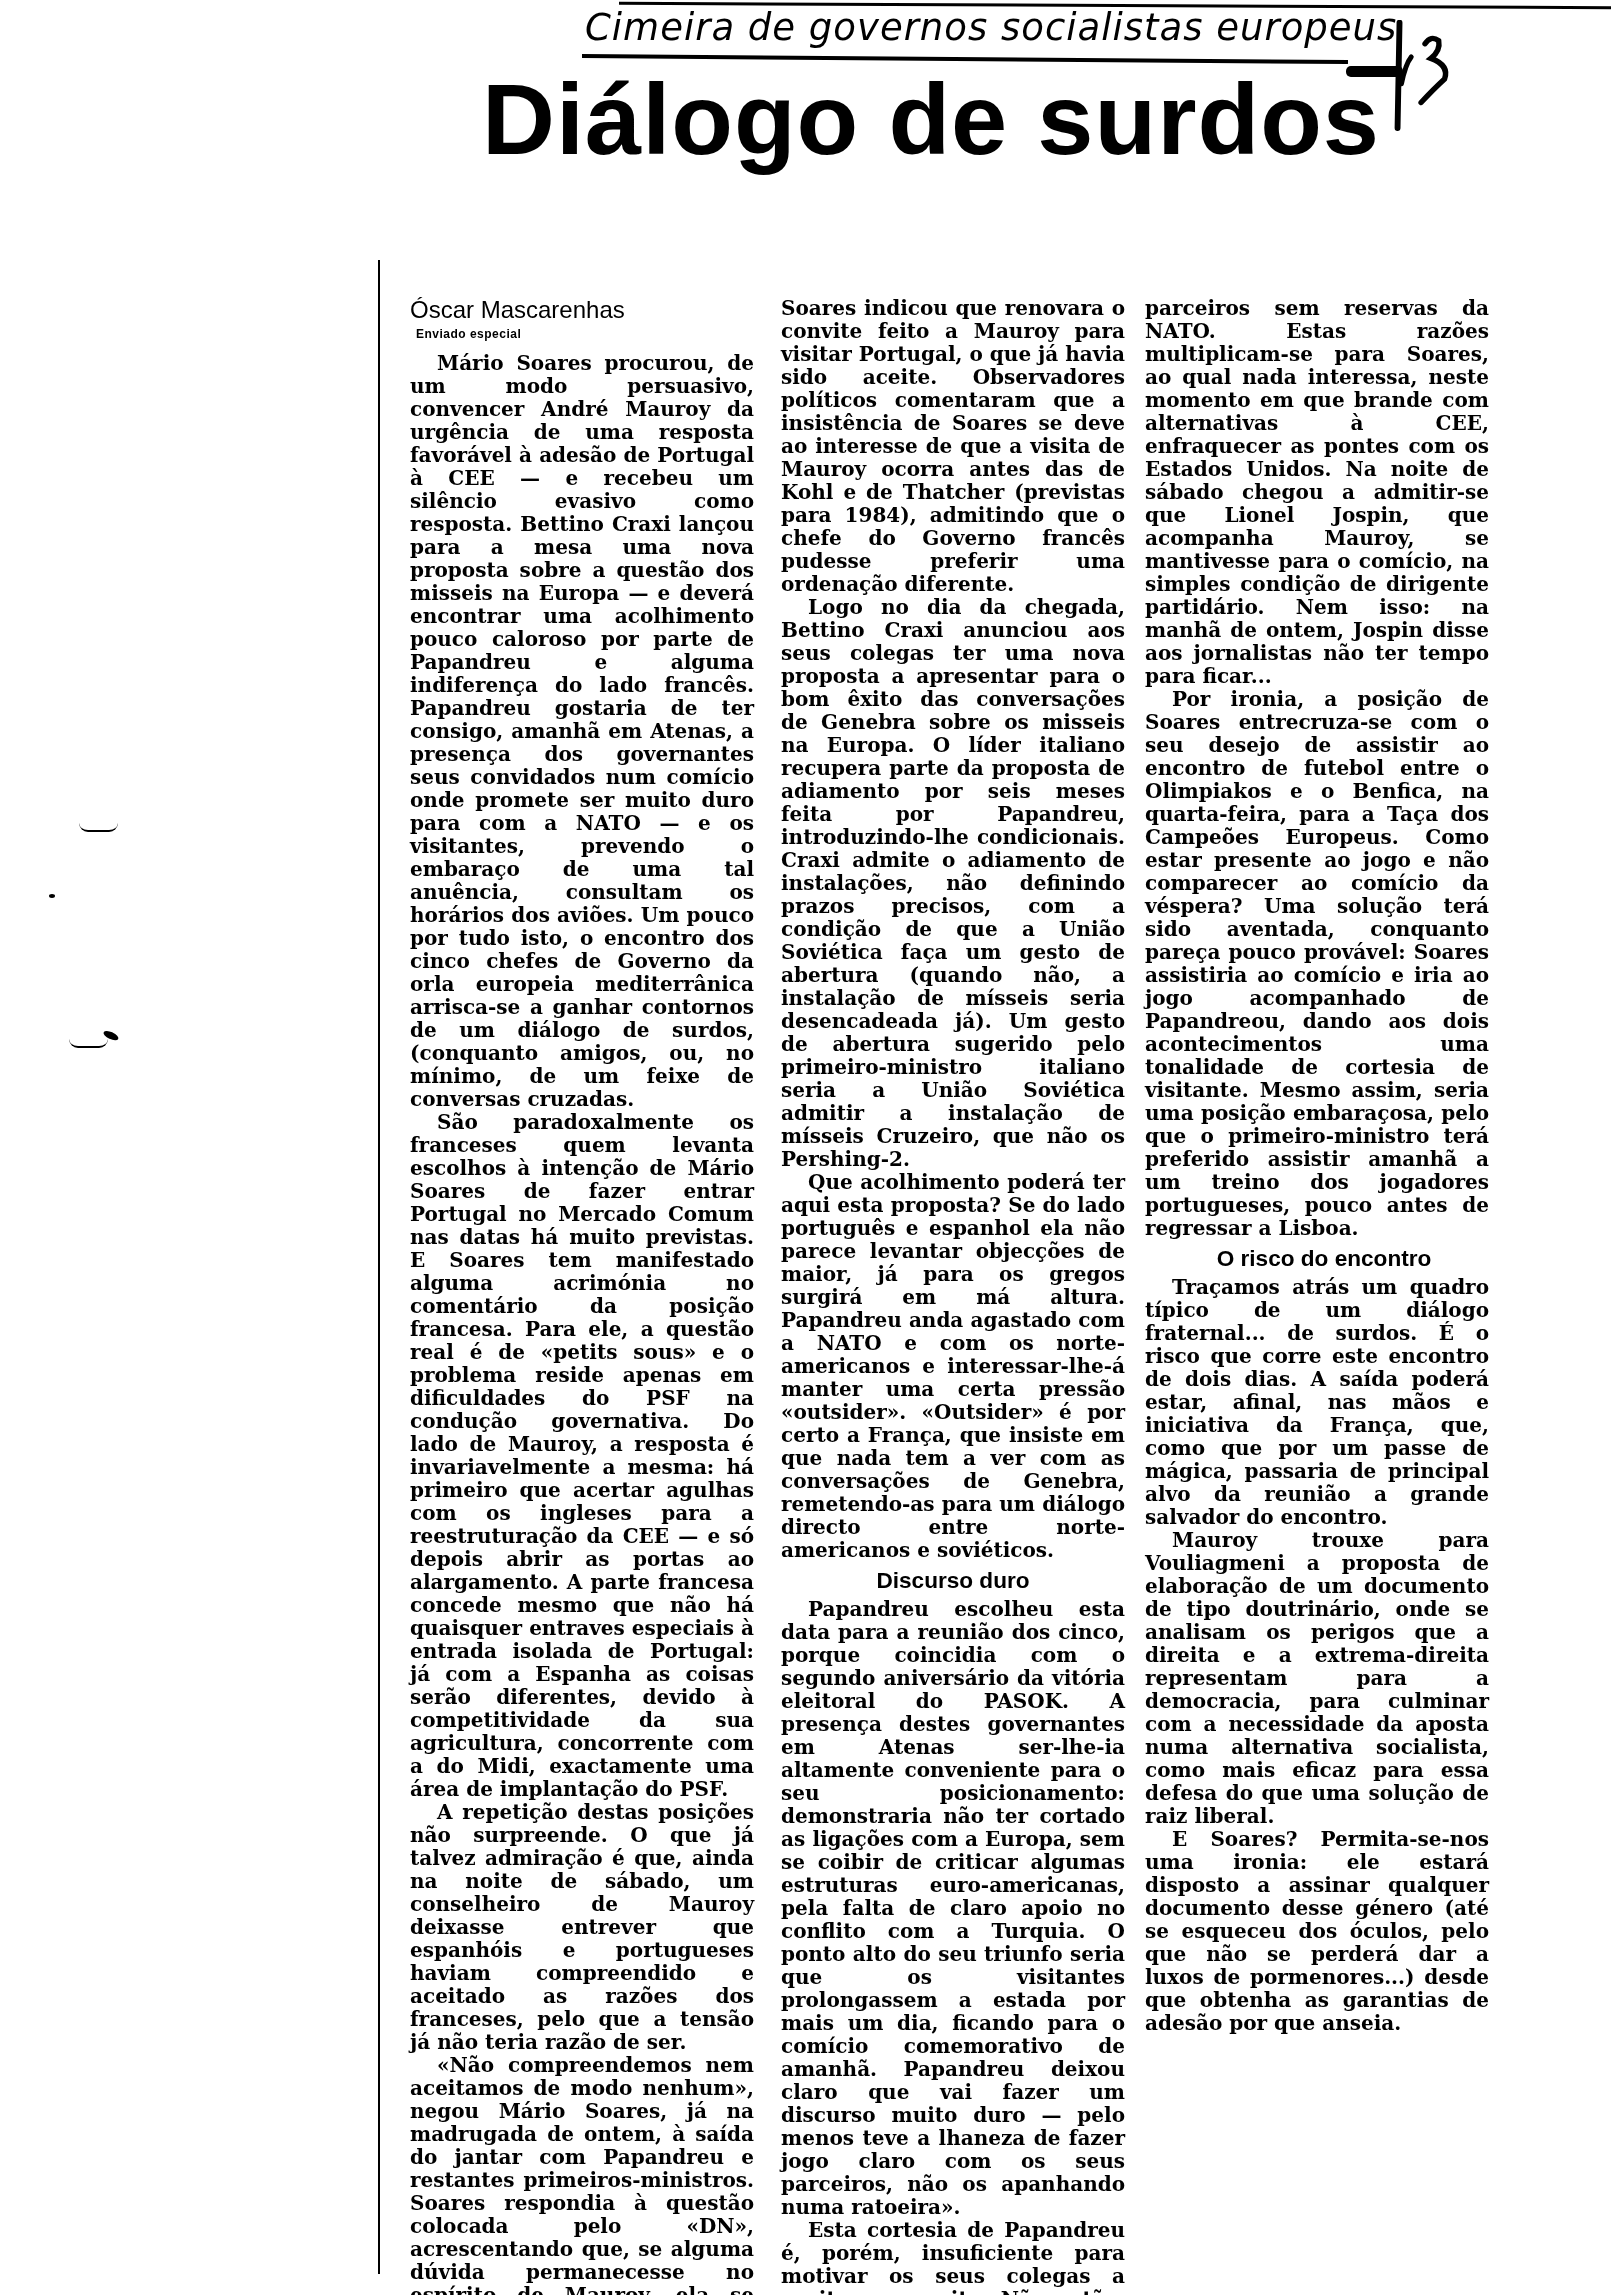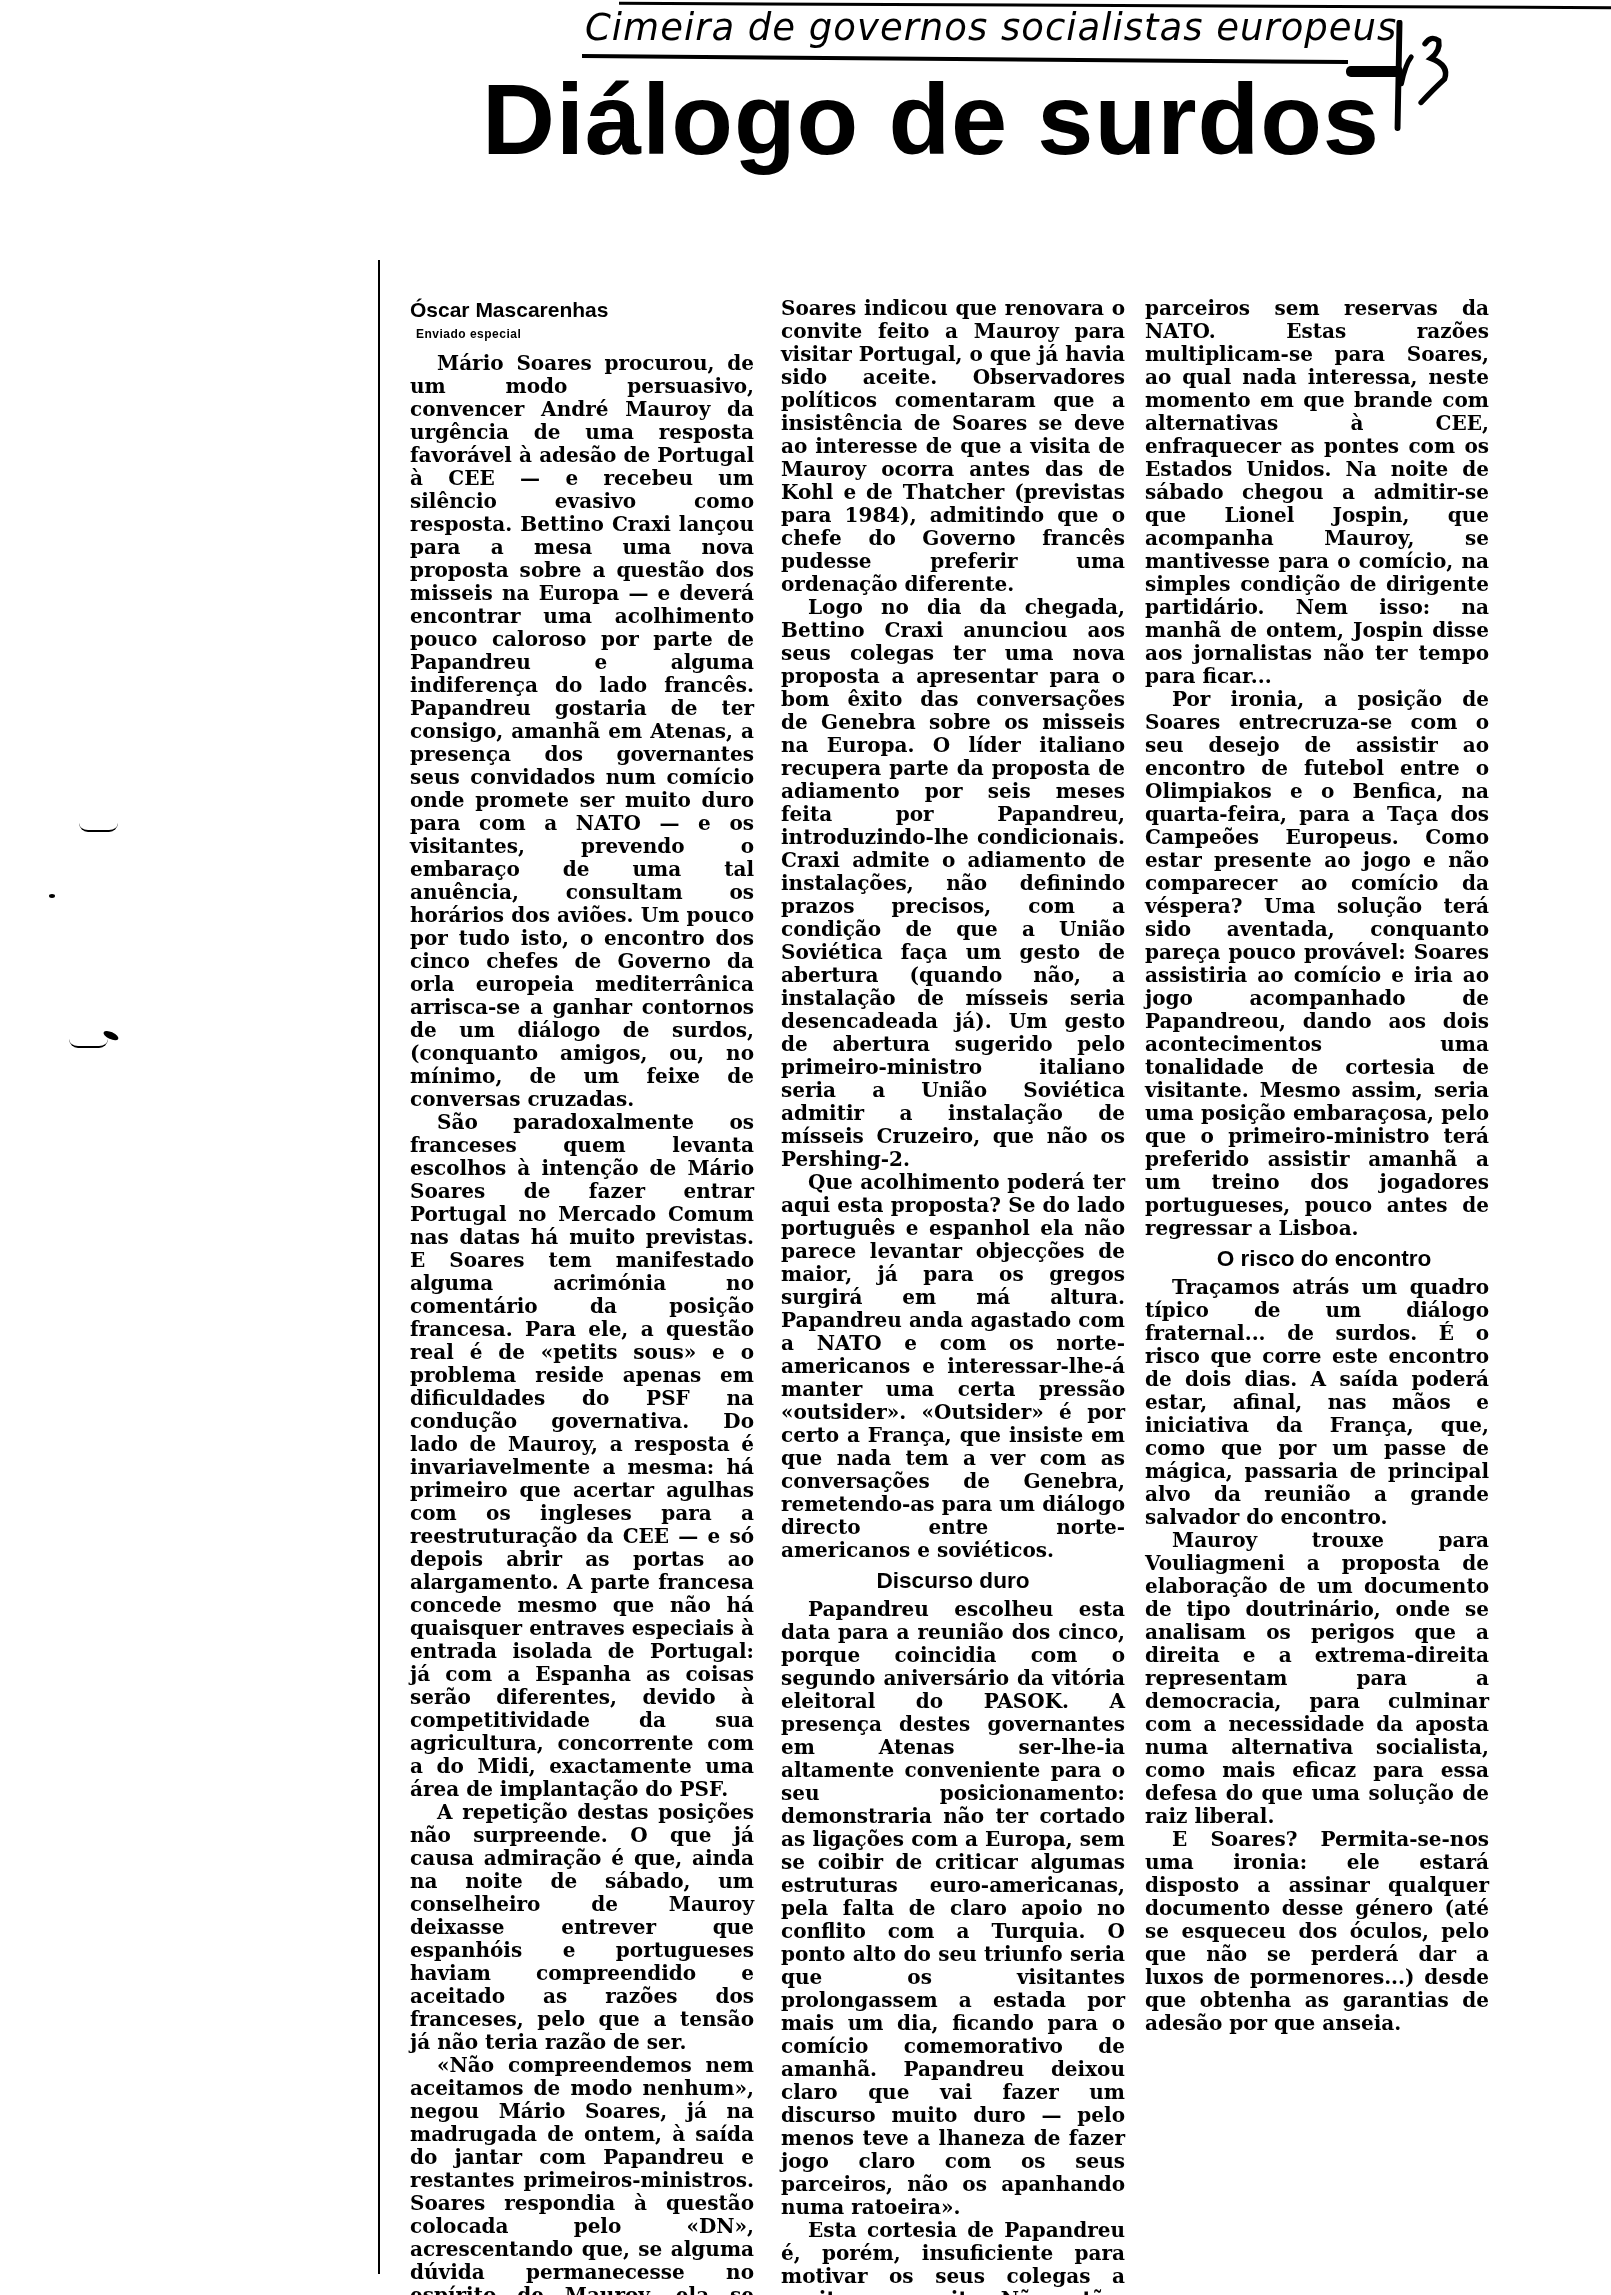--- a/index.html
+++ b/index.html
@@ -40,22 +40,22 @@
   .column {
     position: absolute; top: 295px; width: 344px;
     font-family: "DejaVu Serif", serif; font-weight: bold;
     font-size: 20px; line-height: 23px; text-align: justify;
     hyphens: manual;
   }
   .col1 { left: 410px; top: 334px; }
   .col2 { left: 781px; top: 297px; }
   .col3 { left: 1145px; top: 297px; }
   .byline {
-    font-family: "Liberation Sans", sans-serif; font-weight: bold;
-    font-size: 21px; line-height: 27.5px; margin: -38px 0 0 0;
+    font-family: "Liberation Sans", sans-serif; font-weight: normal;
+    font-size: 24px; line-height: 27.5px; margin: -38px 0 0 0;
   }
   .role {
     font-family: "Liberation Sans", sans-serif; font-weight: bold;
     font-size: 12px; line-height: 21.6px; margin: 0 0 6.9px 5.9px; letter-spacing: 0.5px;
   }
   .para { margin: 0; text-indent: 27px; }
   .subhead {
     font-family: "Liberation Sans", sans-serif; font-weight: 900;
     font-size: 22.6px; line-height: 28.5px; text-align: center; margin: 4.9px 0 2.9px 0;
   }
@@ -88,21 +88,21 @@
 <div class="margin-mark" style="left:79px;top:823px;width:39px;height:6.9px;"></div>
 <div class="margin-dot" style="left:49px;top:894px;width:5.9px;height:3.9px;"></div>
 <div class="margin-mark" style="left:69px;top:1039px;width:39px;height:6.9px;"></div>
 <div class="margin-dot" style="left:103px;top:1032px;width:15.7px;height:6.9px;transform:rotate(25deg);"></div>
 
 <div class="column col1">
   <div class="byline">Óscar Mascarenhas</div>
   <div class="role">Enviado especial</div>
   <p class="para">Mário Soares procurou, de um modo persuasivo, convencer André Mauroy da urgência de uma resposta favorável à adesão de Portugal à CEE — e recebeu um silêncio evasivo como resposta. Bettino Craxi lançou para a mesa uma nova proposta sobre a questão dos misseis na Europa — e deverá encontrar uma acolhimento pouco caloroso por parte de Papandreu e alguma indiferença do lado francês. Papandreu gostaria de ter consigo, amanhã em Atenas, a presença dos governantes seus convidados num comício onde promete ser muito duro para com a NATO — e os visitantes, prevendo o embaraço de uma tal anuência, consultam os horários dos aviões. Um pouco por tudo isto, o encontro dos cinco chefes de Governo da orla europeia mediterrânica arrisca-se a ganhar contornos de um diálogo de surdos, (conquanto amigos, ou, no mínimo, de um feixe de conversas cruzadas.</p>
   <p class="para">São paradoxalmente os franceses quem levanta escolhos à intenção de Mário Soares de fazer entrar Portugal no Mercado Comum nas datas há muito previstas. E Soares tem manifestado alguma acrimónia no comentário da posição francesa. Para ele, a questão real é de «petits sous» e o problema reside apenas em dificuldades do PSF na condução governativa. Do lado de Mauroy, a resposta é invariavelmente a mesma: há primeiro que acertar agulhas com os ingleses para a reestruturação da CEE — e só depois abrir as portas ao alargamento. A parte francesa concede mesmo que não há quaisquer entraves especiais à entrada isolada de Portugal: já com a Espanha as coisas serão diferentes, devido à competitividade da sua agricultura, concorrente com a do Midi, exactamente uma área de implantação do PSF.</p>
-  <p class="para">A repetição destas posições não surpreende. O que já causa admiração é que, ainda na noite de sábado, um conselheiro de Mauroy deixasse entrever que espanhóis e portugueses haviam compreendido e aceitado as razões dos franceses, pelo que a tensão já não teria razão de ser.</p>
+  <p class="para">A repetição destas posições não surpreende. O que já talvez admiração é que, ainda na noite de sábado, um conselheiro de Mauroy deixasse entrever que espanhóis e portugueses haviam compreendido e aceitado as razões dos franceses, pelo que a tensão já não teria razão de ser.</p>
   <p class="para">«Não compreendemos nem aceitamos de modo nenhum», negou Mário Soares, já na madrugada de ontem, à saída do jantar com Papandreu e restantes primeiros-ministros. Soares respondia à questão colocada pelo «DN», acrescentando que, se alguma dúvida permanecesse no espírito de Mauroy, ela se teria dissipado com a conversa com ele mantida pelo primeiro-ministro português.</p>
 </div>
 
 <div class="column col2">
   <p class="para" style="text-indent:0">Soares indicou que renovara o convite feito a Mauroy para visitar Portugal, o que já havia sido aceite. Observadores políticos comentaram que a insistência de Soares se deve ao interesse de que a visita de Mauroy ocorra antes das de Kohl e de Thatcher (previstas para 1984), admitindo que o chefe do Governo francês pudesse preferir uma ordenação diferente.</p>
   <p class="para">Logo no dia da chegada, Bettino Craxi anunciou aos seus colegas ter uma nova proposta a apresentar para o bom êxito das conversações de Genebra sobre os misseis na Europa. O líder italiano recupera parte da proposta de adiamento por seis meses feita por Papandreu, introduzindo-lhe condicionais. Craxi admite o adiamento de instalações, não definindo prazos precisos, com a condição de que a União Soviética faça um gesto de abertura (quando não, a instalação de mísseis seria desencadeada já). Um gesto de abertura sugerido pelo primeiro-ministro italiano seria a União Soviética admitir a instalação de mísseis Cruzeiro, que não os Pershing-2.</p>
   <p class="para">Que acolhimento poderá ter aqui esta proposta? Se do lado português e espanhol ela não parece levantar objecções de maior, já para os gregos surgirá em má altura. Papandreu anda agastado com a NATO e com os norte-americanos e interessar-lhe-á manter uma certa pressão «outsider». «Outsider» é por certo a França, que insiste em que nada tem a ver com as conversações de Genebra, remetendo-as para um diálogo directo entre norte-americanos e soviéticos.</p>
   <div class="subhead">Discurso duro</div>
   <p class="para">Papandreu escolheu esta data para a reunião dos cinco, porque coincidia com o segundo aniversário da vitória eleitoral do PASOK. A presença destes governantes em Atenas ser-lhe-ia altamente conveniente para o seu posicionamento: demonstraria não ter cortado as ligações com a Europa, sem se coibir de criticar algumas estruturas euro-americanas, pela falta de claro apoio no conflito com a Turquia. O ponto alto do seu triunfo seria que os visitantes prolongassem a estada por mais um dia, ficando para o comício comemorativo de amanhã. Papandreu deixou claro que vai fazer um discurso muito duro — pelo menos teve a lhaneza de fazer jogo claro com os seus parceiros, não os apanhando numa ratoeira».</p>
   <p class="para">Esta cortesia de Papandreu é, porém, insuficiente para motivar os seus colegas a aceitar o convite. Não estão, naturalmente interessados em dar cobertura política a uma crítica contra si próprios, enquanto</p>

